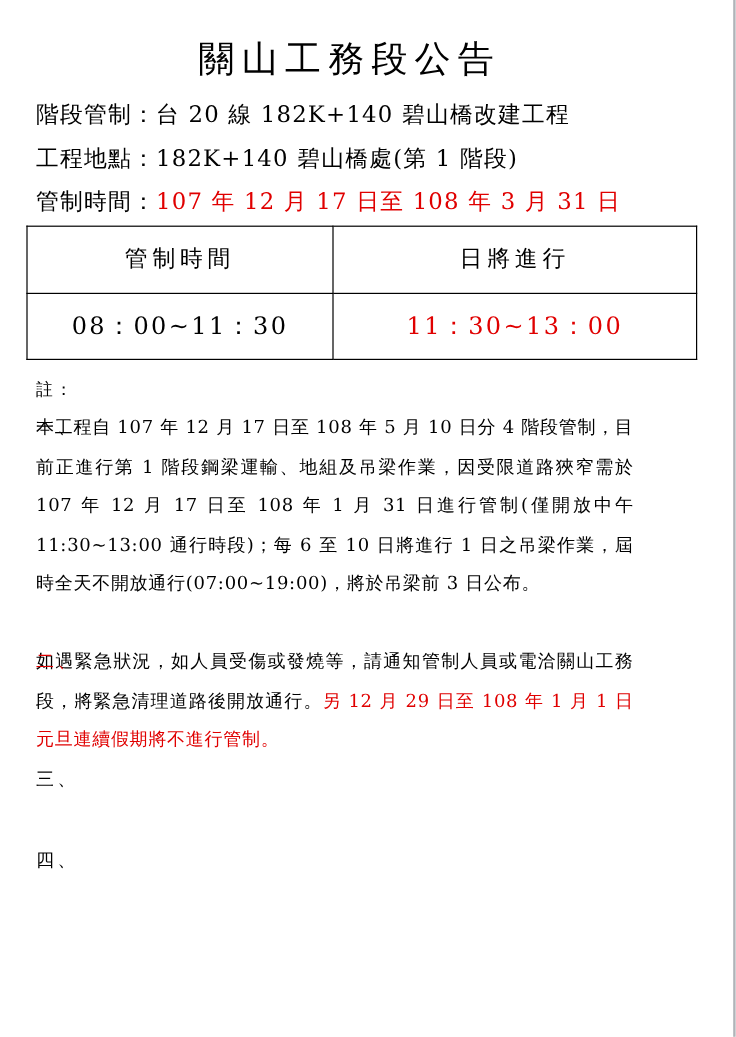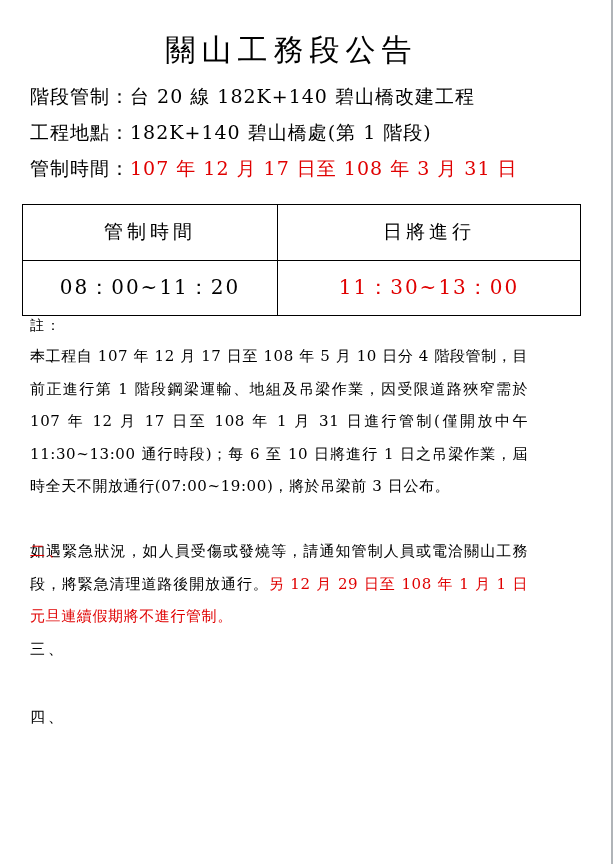--- a/index.html
+++ b/index.html
@@ -12,21 +12,21 @@
   .red { color: #e00000; }
   .title {
     position: absolute; top: 30px; left: 0; width: 583px; text-align: center;
     font-size: 30px; letter-spacing: 6px; line-height: 40px;
   }
   .info-line {
     position: absolute; left: 30px; font-size: 19px; line-height: 28px; white-space: nowrap;
     letter-spacing: 1px;
   }
   table.schedule {
-    position: absolute; left: 22px; top: 204px; width: 558px; height: 112px;
+    position: absolute; left: 22px; top: 188px; width: 558px; height: 112px;
     border-collapse: collapse; table-layout: fixed; padding-left: 20px;
   }
   table.schedule td, table.schedule th {
     border: 1.5px solid #000; text-align: center; font-weight: normal;
     font-size: 20px; height: 36px; padding: 0; letter-spacing: 2px;
   }
   table.schedule th { font-size: 19px; letter-spacing: 4px; }
   .notes-label { position: absolute; left: 30px; top: 312px; font-size: 14px; line-height: 26px; letter-spacing: 2px; }
   .note {
     position: absolute; left: 30px; width: 560px;
@@ -57,21 +57,21 @@
   <colgroup>
       <col style="width:255px">
       <col style="width:303px">
     </colgroup>
   <tbody>
       <tr>
     <th>管制時間</th>
     <th>日將進行</th>
   </tr>
   <tr>
-    <td>08：00~11：20</td>
+    <td>08：00~11：30</td>
     <td class="red">11：30~13：00</td>
   </tr>
 </tbody>
   </table>
 
 <div class="notes-label">註：</div>
 
 <div class="note" style="top:340px;">
   <span class="marker">一、</span>
   <div class="body">

